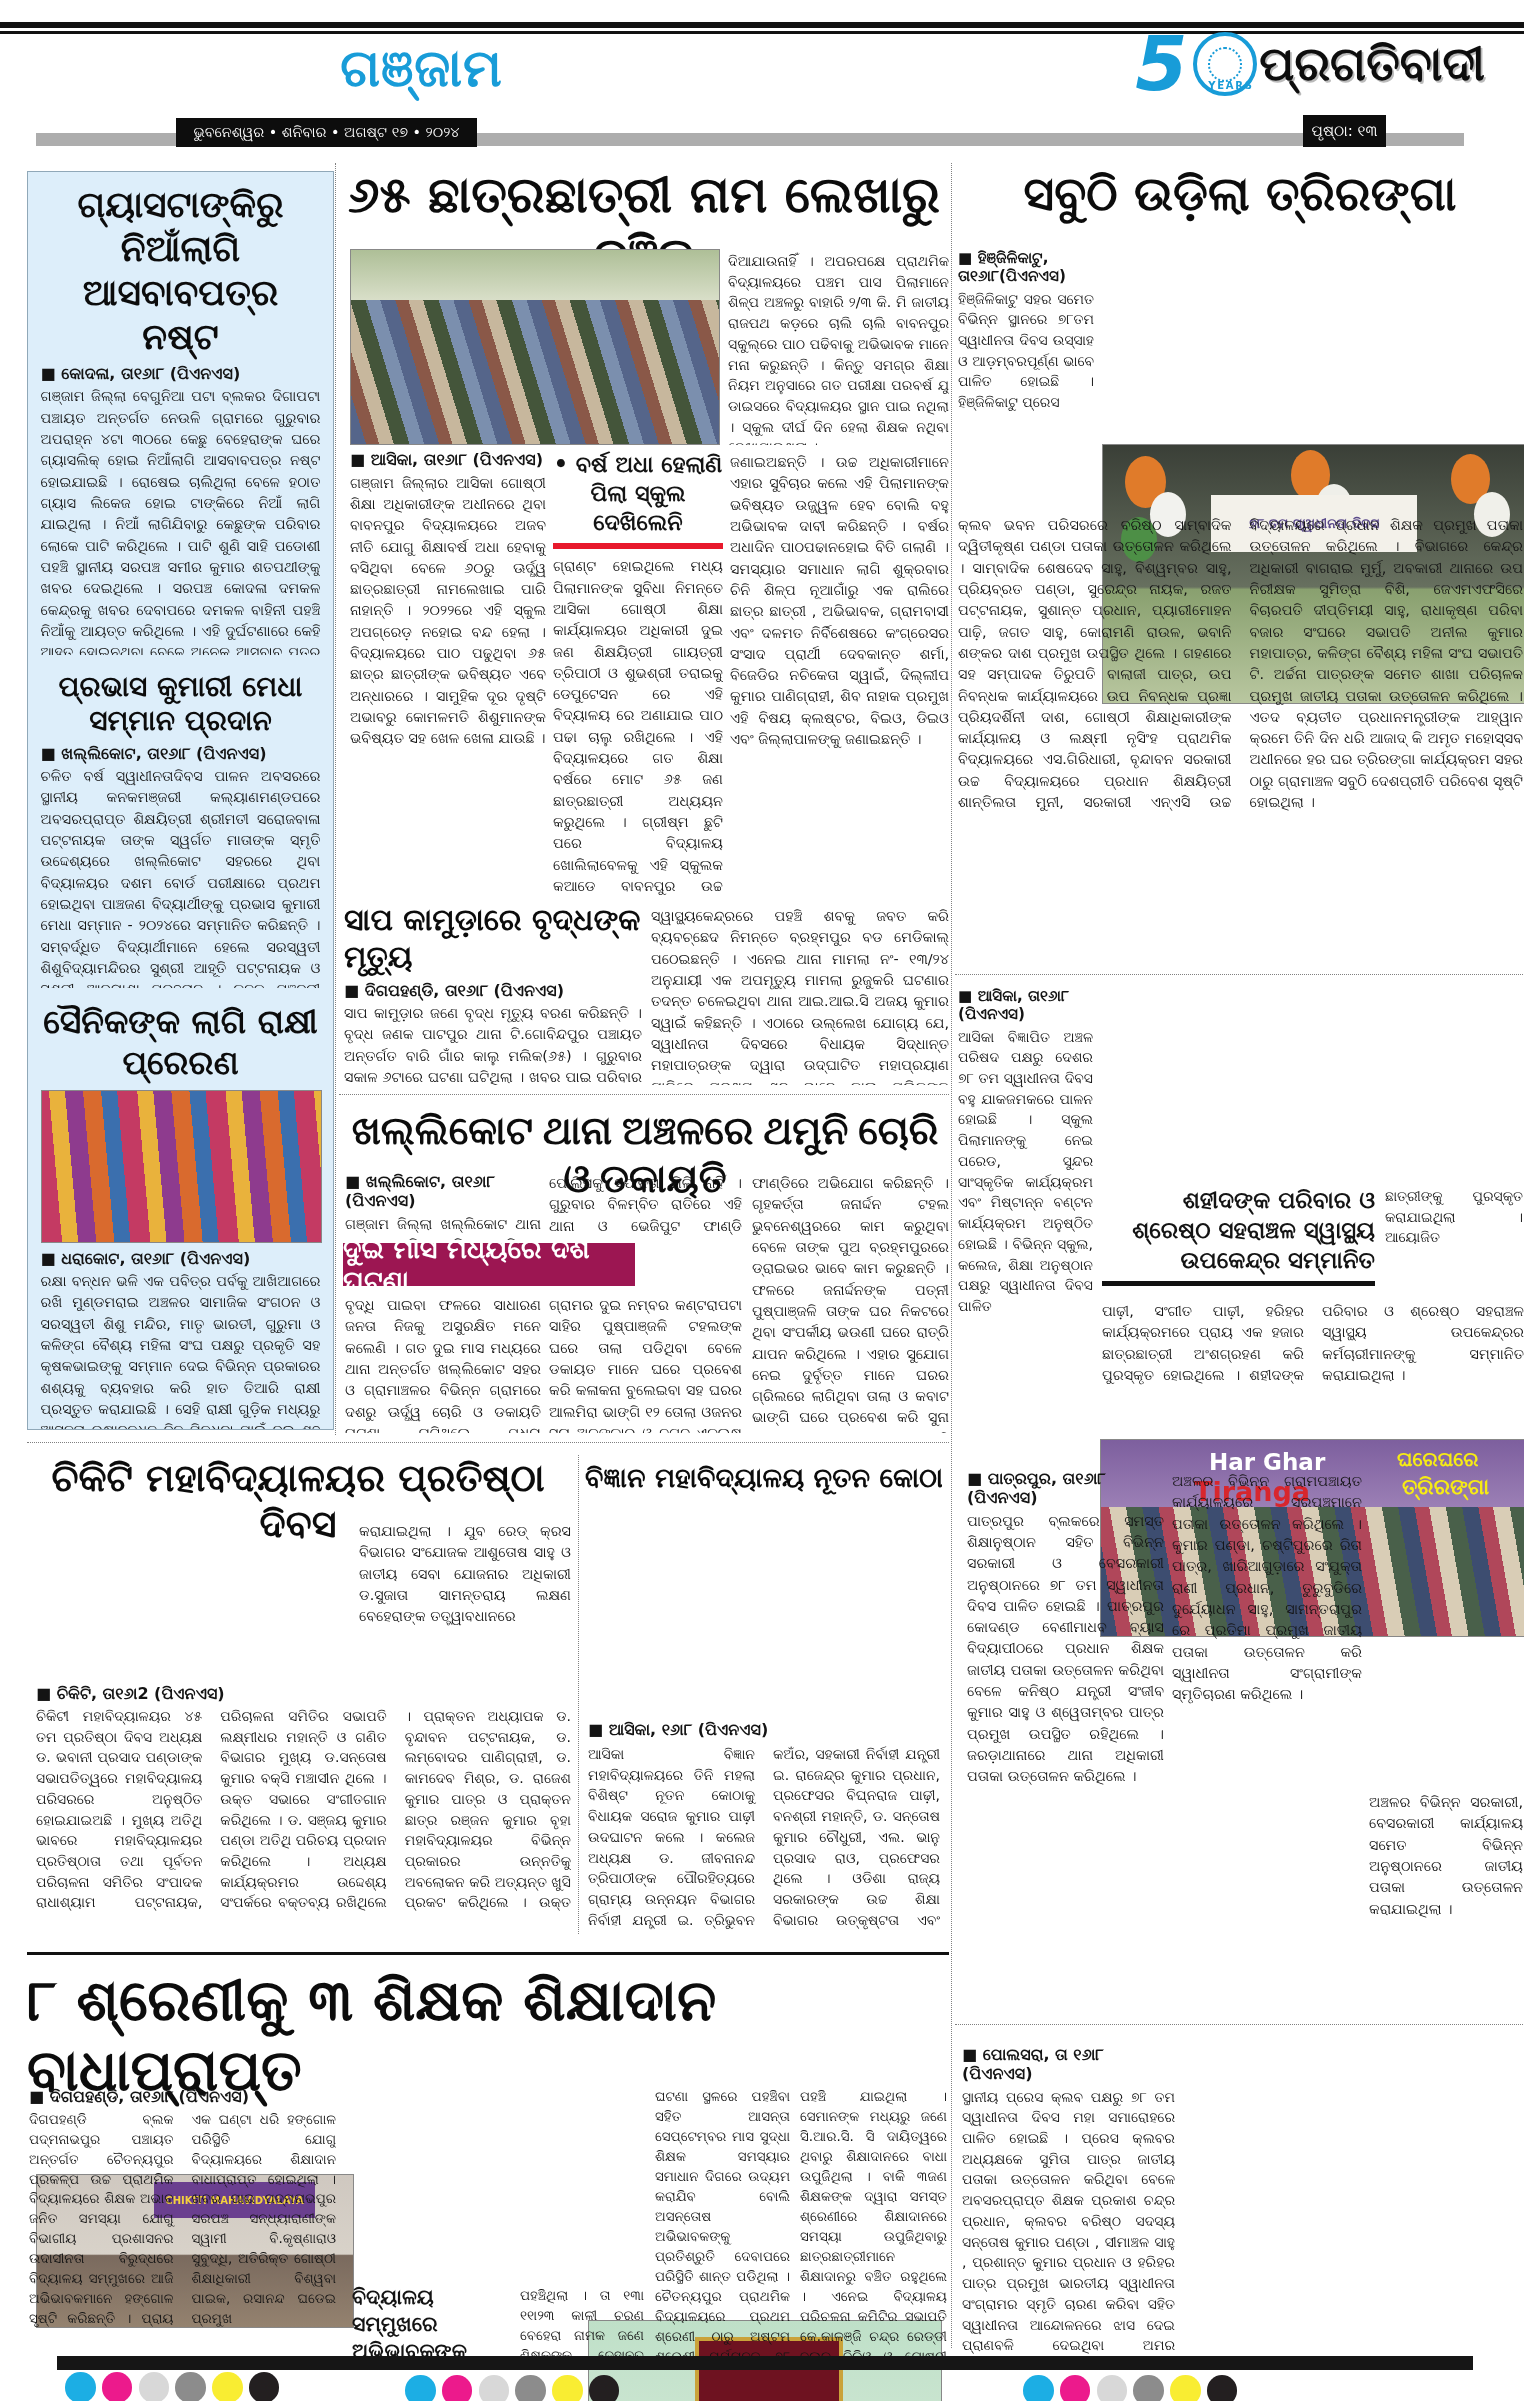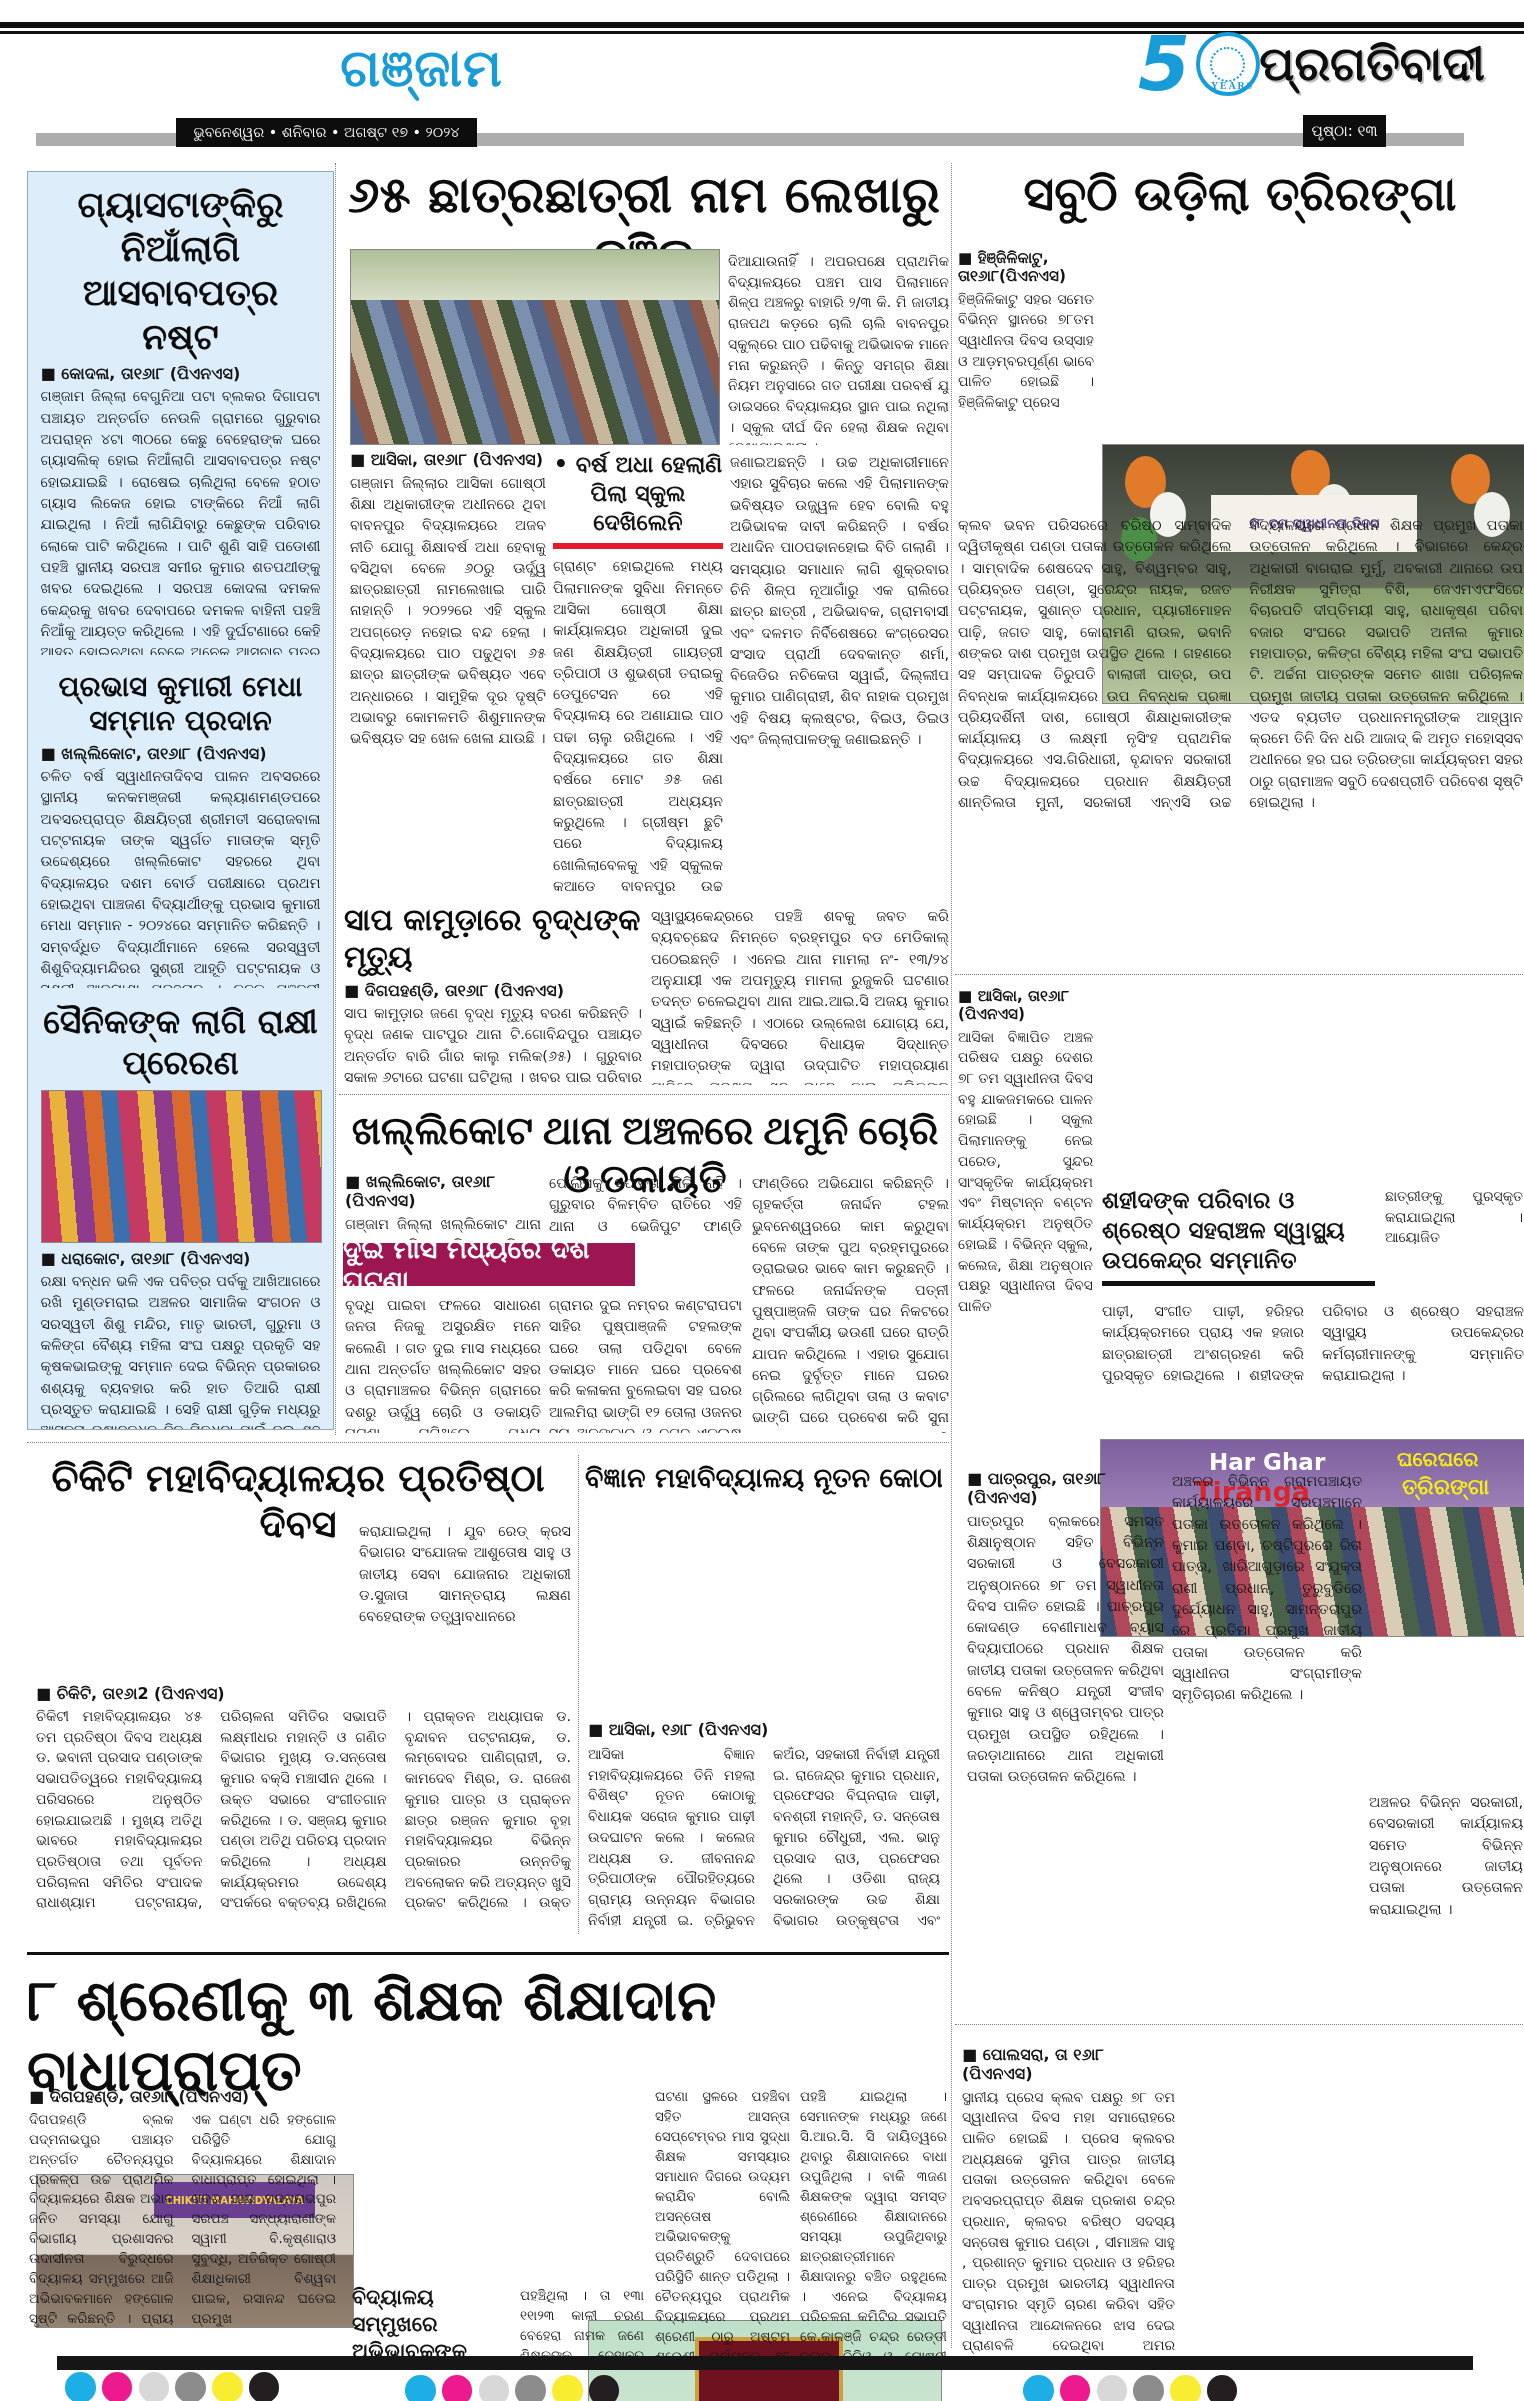--- a/index.html
+++ b/index.html
@@ -8,21 +8,21 @@
   
   .rule1{position:absolute;left:0;top:21.5px;width:1525px;height:6.3px;background:#111;}
   .rule2{position:absolute;left:0;top:31px;width:1525px;height:2.7px;background:#111;}
   .section-title{position:absolute;left:269px;top:38px;width:305px;text-align:center;
         font-size:52px;font-weight:bold;color:var(--blue,#189cd8);letter-spacing:0.9px;}
   .brand{position:absolute;right:40px;top:30.5px;display:flex;align-items:center;gap:5.4px;}
   .fifty{font-size:75px;font-weight:bold;color:var(--blue,#189cd8);font-style:italic;line-height:0.9;}
   .emblem{width:56px;height:56px;border:4.5px solid var(--blue,#189cd8);border-radius:50%;
         display:flex;align-items:center;justify-content:center;position:relative;}
   .emblem::after{content:"";width:30.5px;height:30.5px;border:2.7px dotted var(--blue,#189cd8);border-radius:50%;}
-  .years{font-size:10px;font-weight:bold;color:var(--blue,#189cd8);letter-spacing:1.8px;margin-top:43px;margin-left:-54px;font-family:Liberation Serif, serif;}
+  .years{font-size:10px;font-weight:bold;color:var(--blue,#189cd8);letter-spacing:1.8px;margin-top:43px;margin-left:-54px;}
   .brand-text{font-size:47px;font-weight:bold;color:#0d0d0d;text-shadow:1.8px 1.8px 0 #bbb;}
   .graybar{position:absolute;left:36px;top:133px;width:1428px;height:12.6px;background:#adadad;}
   .datebox{position:absolute;left:176px;top:118px;width:301px;height:29px;background:#0d0d0d;color:#fff;
         font-size:14.4px;display:flex;align-items:center;justify-content:center;}
   .pagebox{position:absolute;left:1303px;top:115px;width:83px;height:32px;background:#0d0d0d;color:#fff;
         font-size:15.2px;display:flex;align-items:center;justify-content:center;}
   
   .abs{position:absolute;}
   .hl{font-weight:bold;color:#0c0c0c;text-align:center;line-height:1.22;}
   .byline{font-weight:bold;font-size:16px;margin:5.4px 0 3.6px 0;}
@@ -166,21 +166,21 @@
     <div class="body-txt" style="font-size:14px;">ଆସିକା ବିଜ୍ଞାପିତ ଅଞ୍ଚଳ ପରିଷଦ ପକ୍ଷରୁ ଦେଶର ୭୮ ତମ ସ୍ୱାଧୀନତା ଦିବସ ବହୁ ଯାକଜମକରେ ପାଳନ ହୋଇଛି । ସ୍କୁଲ ପିଲାମାନଙ୍କୁ ନେଇ ପରେଡ, ସୁନ୍ଦର ସାଂସ୍କୃତିକ କାର୍ଯ୍ୟକ୍ରମ ଏବଂ ମିଷ୍ଟାନ୍ନ ବଣ୍ଟନ କାର୍ଯ୍ୟକ୍ରମ ଅନୁଷ୍ଠିତ ହୋଇଛି । ବିଭିନ୍ନ ସ୍କୁଲ, କଲେଜ, ଶିକ୍ଷା ଅନୁଷ୍ଠାନ ପକ୍ଷରୁ ସ୍ୱାଧୀନତା ଦିବସ ପାଳିତ</div>
   </div>
 
   <div class="abs photo ph-tiranga" style="left:1100px;top:983px;width:423px;height:196px;">
     <span class="banner" style="left:108px;top:9px;color:#fff;font-size:23px;">Har Ghar</span>
     <span class="banner" style="left:93px;top:36px;color:#d8262d;font-size:27px;">Tiranga</span>
     <span class="banner" style="left:296px;top:7.2px;color:#f7ec13;font-size:20px;">ଘରେଘରେ</span>
     <span class="banner" style="left:301px;top:34px;color:#f7ec13;font-size:21.5px;">ତ୍ରିରଙ୍ଗା</span>
   </div>
 
-  <div class="abs" style="left:1102px;top:1186px;width:273px;height:109px;overflow:hidden;">
+  <div class="abs" style="left:1102px;top:1186px;width:273px;height:109px;overflow:hidden;text-align:right;">
     <div class="cap-bold" style="font-size:23px;">ଶହୀଦଙ୍କ ପରିବାର ଓ ଶ୍ରେଷ୍ଠ ସହରାଞ୍ଚଳ ସ୍ୱାସ୍ଥ୍ୟ ଉପକେନ୍ଦ୍ର ସମ୍ମାନିତ</div>
     <div class="blk-underline"></div>
   </div>
   <div class="abs body-txt" style="left:1385px;top:1186px;width:138px;height:108px;font-size:14px;">ଛାତ୍ରୀଙ୍କୁ ପୁରସ୍କୃତ କରାଯାଇଥିଲା । ଆୟୋଜିତ</div>
   <div class="abs body-txt cols2" style="left:1102px;top:1301px;width:422px;height:133px;">ପାଢ଼ୀ, ସଂଗୀତ ପାଢ଼ୀ, ହରିହର କାର୍ଯ୍ୟକ୍ରମରେ ପ୍ରାୟ ଏକ ହଜାର ଛାତ୍ରଛାତ୍ରୀ ଅଂଶଗ୍ରହଣ କରି ପୁରସ୍କୃତ ହୋଇଥିଲେ । ଶହୀଦଙ୍କ ପରିବାର ଓ ଶ୍ରେଷ୍ଠ ସହରାଞ୍ଚଳ ସ୍ୱାସ୍ଥ୍ୟ ଉପକେନ୍ଦ୍ରର କର୍ମଚାରୀମାନଙ୍କୁ ସମ୍ମାନିତ କରାଯାଇଥିଲା ।</div>
 
   <div class="abs hl" style="left:29px;top:1455px;width:538px;font-size:38px;">ଚିକିଟି ମହାବିଦ୍ୟାଳୟର ପ୍ରତିଷ୍ଠା ଦିବସ</div>
   <div class="abs photo ph-dais" style="left:36px;top:1520px;width:316px;height:152px;">
     <span class="banner" style="left:117px;top:7.2px;width:161px;height:36px;background:#6a3f8f;color:#f3d03e;font-size:10px;display:flex;align-items:center;justify-content:center;">CHIKITI MAHAVIDYALAYA</span>
   </div>

